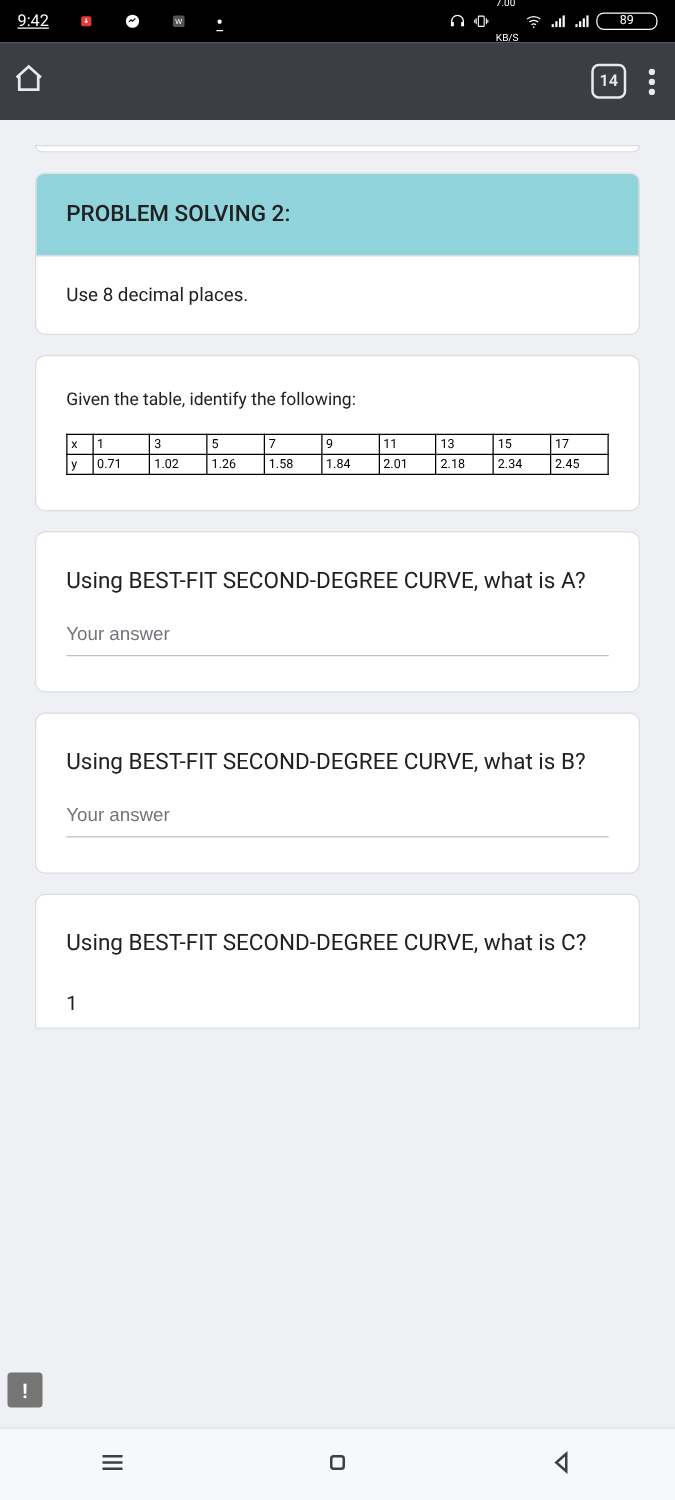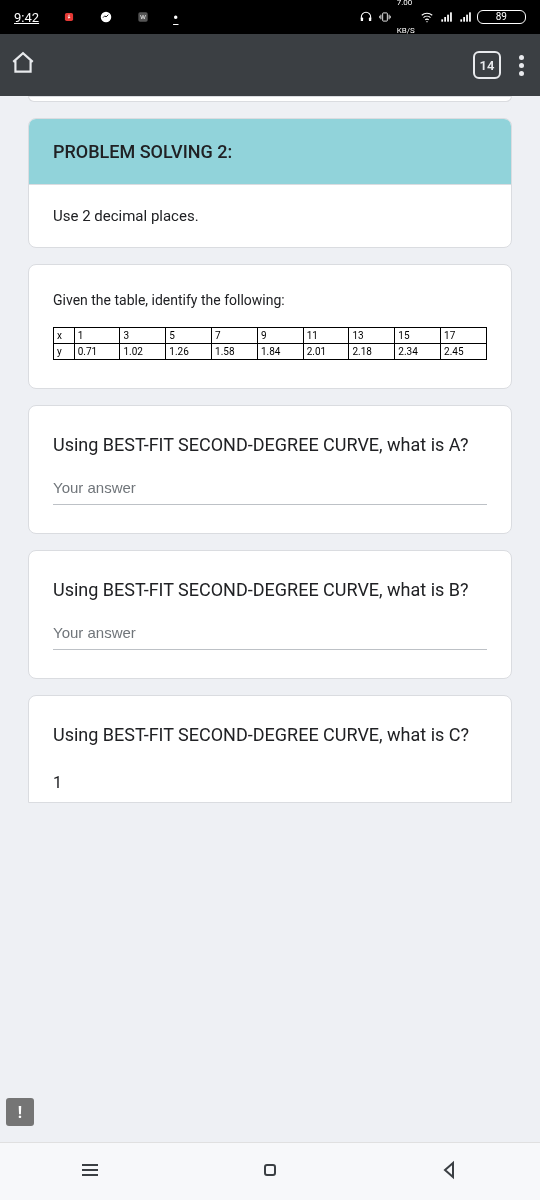--- a/index.html
+++ b/index.html
@@ -26,21 +26,21 @@
   }
   .lock-icon svg { width:16px; height:16px; fill:#e8eaed; }
   .tab-count {
     width:28px; height:28px; border:2px solid #e8eaed; border-radius:6px;
     display:flex; align-items:center; justify-content:center; font-size:13px; font-weight:600;
   }
   .menu-dots { display:flex; flex-direction:column; gap:3px; padding:6px;}
   .menu-dots span { width:5px; height:5px; background:#e8eaed; border-radius:50%; display:block;}
   .home-icon svg { width:26px;height:26px; stroke:#e8eaed; fill:none; stroke-width:2;}
   .form-area {
-    width:100%; background:#eef0f4; padding-top: 0; height: calc(1200px - 34px - 62px - 58px);
+    width:100%; background:#eef0f4; padding-top: 20px; height: calc(1200px - 34px - 62px - 58px);
     overflow:hidden;
   }
   .card {
     background:#fff; border:1px solid #dadce0; border-radius:8px;
     margin: 16px 28px; overflow:hidden;
   }
   .card.stub { margin-top:0; border-top-left-radius:0; border-top-right-radius:0; height:6px; padding:0; }
   .section-header {
     background:#91d3da; padding:22px 24px; font-size:18px; font-weight:500;
     color:#202124; border-bottom:1px solid #dadce0;
@@ -154,21 +154,21 @@
       <span></span>
     </div>
 </div>
 
 <div class="form-area">
 
   <div class="card stub"></div>
 
   <div class="card">
     <div class="section-header">PROBLEM SOLVING 2:</div>
-    <div class="section-desc">Use 2 decimal places.</div>
+    <div class="section-desc">Use 8 decimal places.</div>
   </div>
 
   <div class="card">
     <div class="card-body">
       <div class="q-title big">Given the table, identify the following:</div>
       <table class="data-table">
         <tbody>
             <tr>
           <td>x</td>
           <td>1</td>

